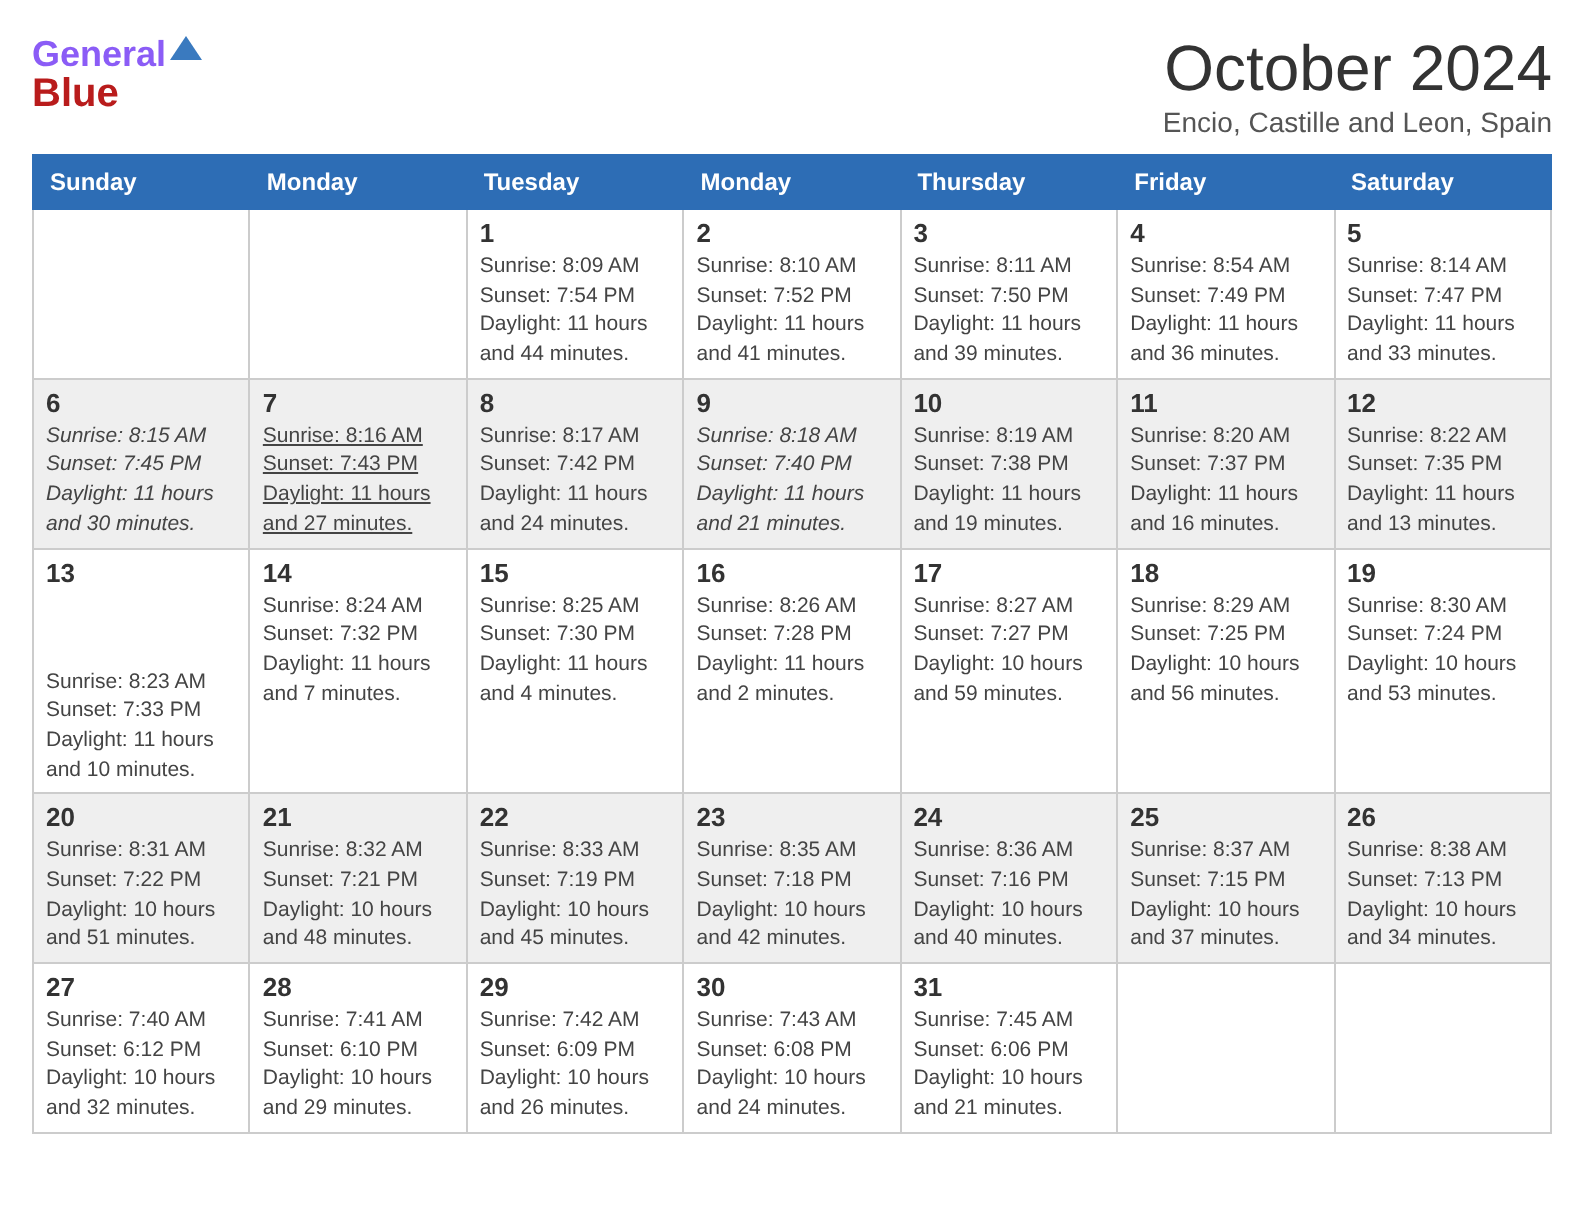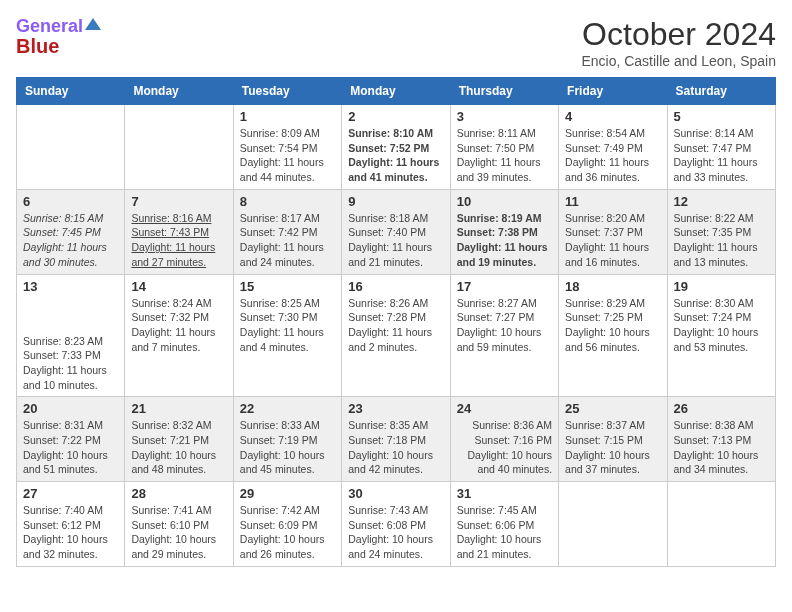--- a/index.html
+++ b/index.html
@@ -134,21 +134,21 @@
         <td class="empty-cell" style="background: rgb(255, 255, 255);"></td>
         <td class="empty-cell" style="background: rgb(255, 255, 255);"></td>
         <td>
           <span class="day-number">1</span>
           <div class="day-info" style="white-space: pre-line;">Sunrise: 8:09 AM
 Sunset: 7:54 PM
 Daylight: 11 hours and 44 minutes.</div>
         </td>
         <td>
           <span class="day-number">2</span>
-          <div class="day-info" style="white-space: pre-line; font-weight: bold;">Sunrise: 8:10 AM
+          <div class="day-info" style="white-space: pre-line;">Sunrise: 8:10 AM
 Sunset: 7:52 PM
 Daylight: 11 hours and 41 minutes.</div>
         </td>
         <td>
           <span class="day-number">3</span>
           <div class="day-info" style="white-space: pre-line;">Sunrise: 8:11 AM
 Sunset: 7:50 PM
 Daylight: 11 hours and 39 minutes.</div>
         </td>
         <td>
@@ -178,27 +178,27 @@
 Daylight: 11 hours and 27 minutes.</div>
         </td>
         <td>
           <span class="day-number">8</span>
           <div class="day-info" style="white-space: pre-line;">Sunrise: 8:17 AM
 Sunset: 7:42 PM
 Daylight: 11 hours and 24 minutes.</div>
         </td>
         <td>
           <span class="day-number">9</span>
-          <div class="day-info" style="white-space: pre-line;">Sunrise: 8:18 AM
+          <div class="day-info" style="white-space: pre-line; font-style: italic;">Sunrise: 8:18 AM
 Sunset: 7:40 PM
 Daylight: 11 hours and 21 minutes.</div>
         </td>
         <td>
           <span class="day-number">10</span>
-          <div class="day-info" style="white-space: pre-line; font-weight: bold;">Sunrise: 8:19 AM
+          <div class="day-info" style="white-space: pre-line;">Sunrise: 8:19 AM
 Sunset: 7:38 PM
 Daylight: 11 hours and 19 minutes.</div>
         </td>
         <td>
           <span class="day-number">11</span>
           <div class="day-info" style="white-space: pre-line;">Sunrise: 8:20 AM
 Sunset: 7:37 PM
 Daylight: 11 hours and 16 minutes.</div>
         </td>
         <td>
@@ -272,21 +272,21 @@
 Daylight: 10 hours and 45 minutes.</div>
         </td>
         <td>
           <span class="day-number">23</span>
           <div class="day-info" style="white-space: pre-line;">Sunrise: 8:35 AM
 Sunset: 7:18 PM
 Daylight: 10 hours and 42 minutes.</div>
         </td>
         <td>
           <span class="day-number">24</span>
-          <div class="day-info" style="white-space: pre-line; text-align: right;">Sunrise: 8:36 AM
+          <div class="day-info" style="white-space: pre-line;">Sunrise: 8:36 AM
 Sunset: 7:16 PM
 Daylight: 10 hours and 40 minutes.</div>
         </td>
         <td>
           <span class="day-number">25</span>
           <div class="day-info" style="white-space: pre-line;">Sunrise: 8:37 AM
 Sunset: 7:15 PM
 Daylight: 10 hours and 37 minutes.</div>
         </td>
         <td>

